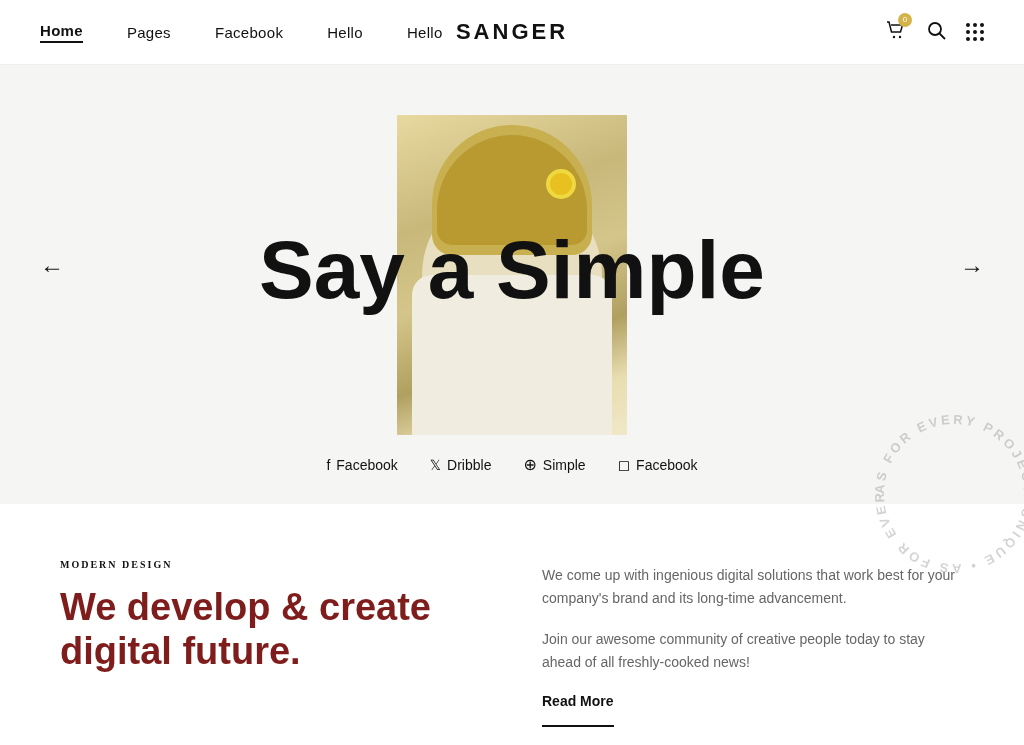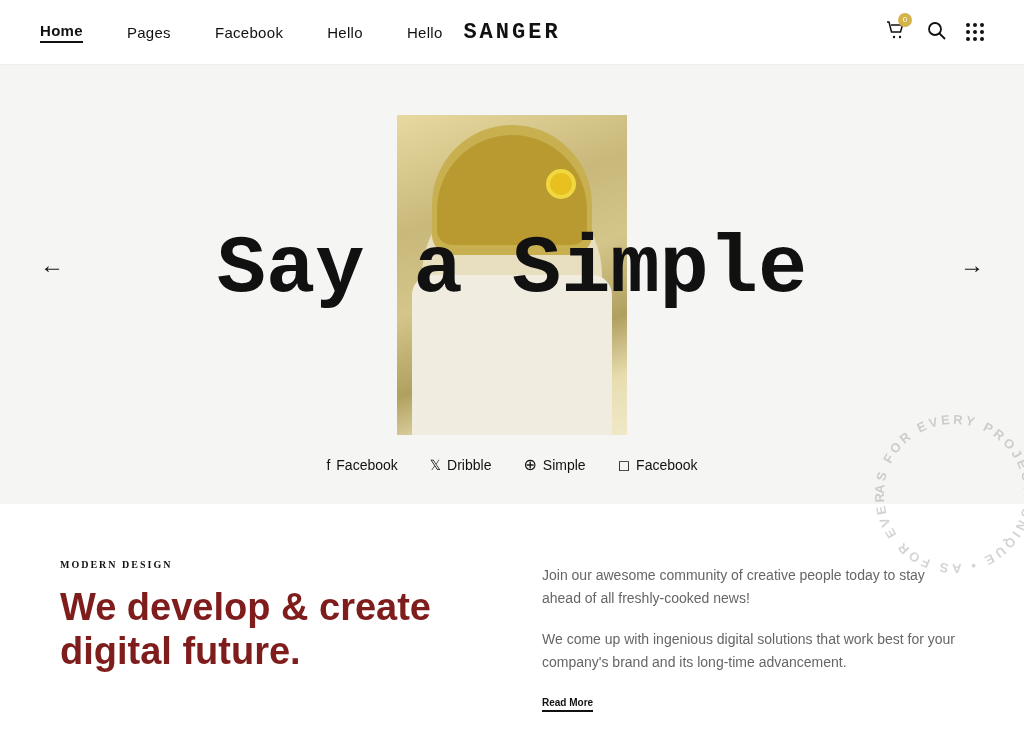--- a/index.html
+++ b/index.html
@@ -35,21 +35,21 @@
       font-family: Arial, sans-serif;
       font-weight: 400;
       letter-spacing: 0.3px;
     }
     nav a.active {
       font-weight: 600;
       border-bottom: 2px solid #111;
       padding-bottom: 2px;
     }
     .logo {
-      font-family: Liberation Mono, monospace;
+      font-family: Liberation Sans, sans-serif;
       font-weight: 900;
       font-size: 22px;
       letter-spacing: 3px;
       text-transform: uppercase;
       color: #111;
       position: absolute;
       left: 50%;
       transform: translateX(-50%);
     }
     .header-icons {
@@ -123,21 +123,21 @@
       margin-top: -20px;
     }
     .hero-content {
       display: flex;
       align-items: center;
       justify-content: center;
       position: relative;
       width: 100%;
     }
     .hero-headline {
-      font-family: Liberation Mono, monospace;
+      font-family: Liberation Sans, sans-serif;
       font-size: 82px;
       font-weight: 900;
       line-height: 1.0;
       color: #111;
       text-align: center;
       position: absolute;
       z-index: 2;
       width: 700px;
       pointer-events: none;
     }
@@ -286,26 +286,26 @@
     .section-text {
       font-family: Arial, sans-serif;
       font-size: 14px;
       line-height: 1.65;
       color: #666;
       margin-bottom: 18px;
     }
     .read-more {
       display: inline-block;
       font-family: Arial, sans-serif;
-      font-size: 10px;
+      font-size: 14px;
       font-weight: 600;
       color: #111;
       text-decoration: none;
       border-bottom: 2px solid #111;
-      padding-bottom: 2px;
+      padding-bottom: 16px;
       cursor: pointer;
     }
   </style>
 </head>
 <body>
 
 <header>
   <nav>
     <a href="#" class="active">Home</a>
     <a href="#">Pages</a>
@@ -395,17 +395,17 @@
 </section>
 
 <div class="section-below">
   <div class="section-left">
     <div class="section-tag">MODERN DESIGN</div>
     <div class="section-heading">
       We develop &amp; create<br>digital future.
     </div>
   </div>
   <div class="section-right">
+    <p class="section-text">We come up with ingenious digital solutions that work best for your company's brand and its long-time advancement.</p>
     <p class="section-text">Join our awesome community of creative people today to stay ahead of all freshly-cooked news!</p>
-    <p class="section-text">We come up with ingenious digital solutions that work best for your company's brand and its long-time advancement.</p>
     <a href="#" class="read-more">Read More</a>
   </div>
 </div>
 
 </body></html>

